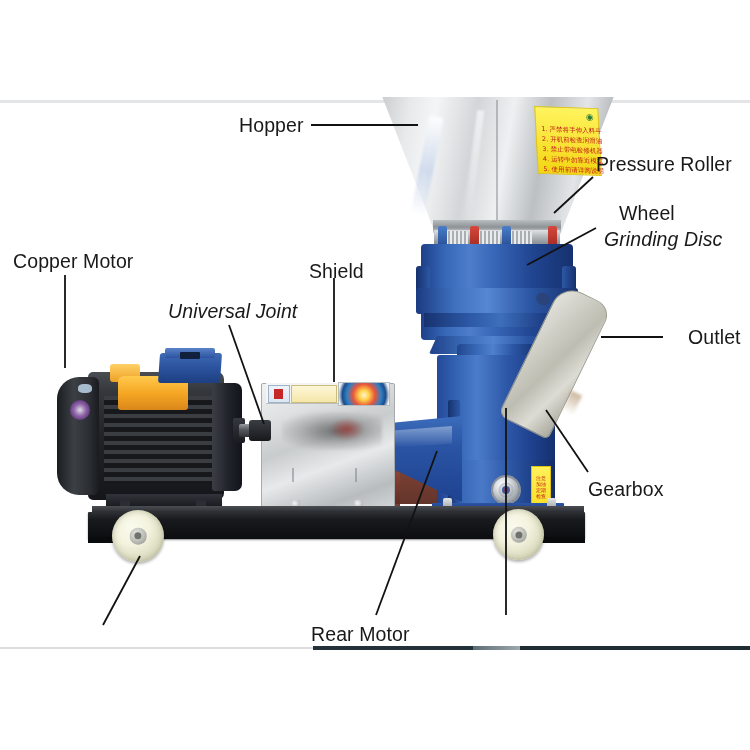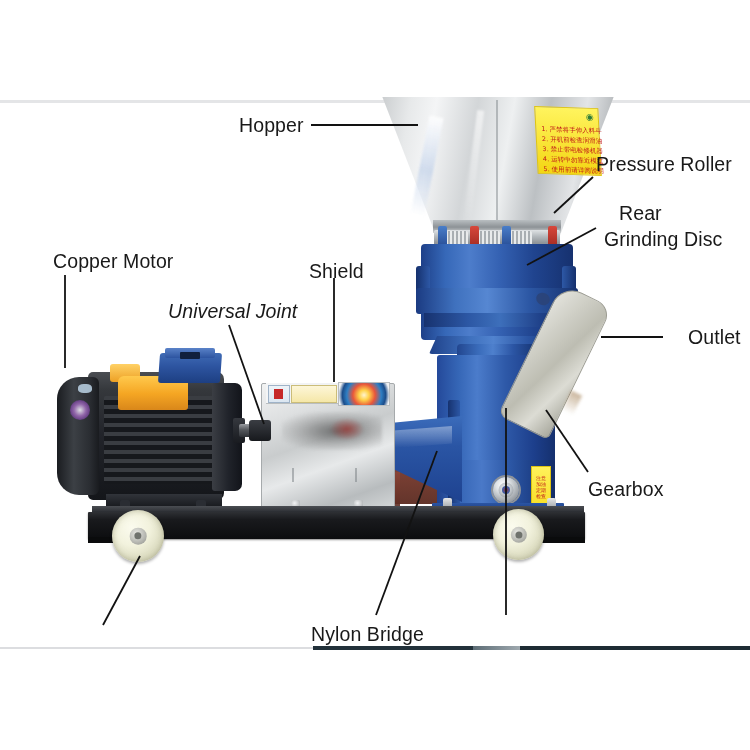--- a/index.html
+++ b/index.html
@@ -737,36 +737,36 @@
       <line x1="376" y1="615" x2="437" y2="451"></line>
 
       <line x1="506" y1="615" x2="506" y2="408"></line>
     </g>
   </svg>
 
   <div class="label" style="left:239px; top:113px;">Hopper</div>
 
   <div class="label" style="left:596px; top:152px;">Pressure Roller</div>
 
-  <div class="label" style="left:619px; top:201px;">Rear</div>
-
-  <div class="label" style="left:604px; top:227px;">Grinding Disc</div>
+  <div class="label" style="left:619px; top:201px;">Wheel</div>
+
+  <div class="label" style="left:604px; top:227px;font-style:italic;">Grinding Disc</div>
 
   <div class="label" style="left:681px; top:325px;margin-left:7px;">Outlet</div>
 
-  <div class="label" style="left:13px; top:249px;margin-left:40px;">Copper Motor</div>
+  <div class="label" style="left:13px; top:249px;">Copper Motor</div>
 
   <div class="label" style="left:168px; top:299px;font-style:italic;">Universal Joint</div>
 
   <div class="label" style="left:309px; top:259px;">Shield</div>
 
   <div class="label" style="left:588px; top:477px;">Gearbox</div>
 
 
-  <div class="label" style="left:311px; top:622px;">Nylon Bridge</div>
+  <div class="label" style="left:311px; top:622px;">Rear Motor</div>
 
 
   <div class="rule-bottom-left"></div>
   <div class="rule-bottom-mid"></div>
   <div class="rule-bottom-fade"></div>
   <div class="rule-bottom-right"></div>
 
 </div>
 
 </body></html>

